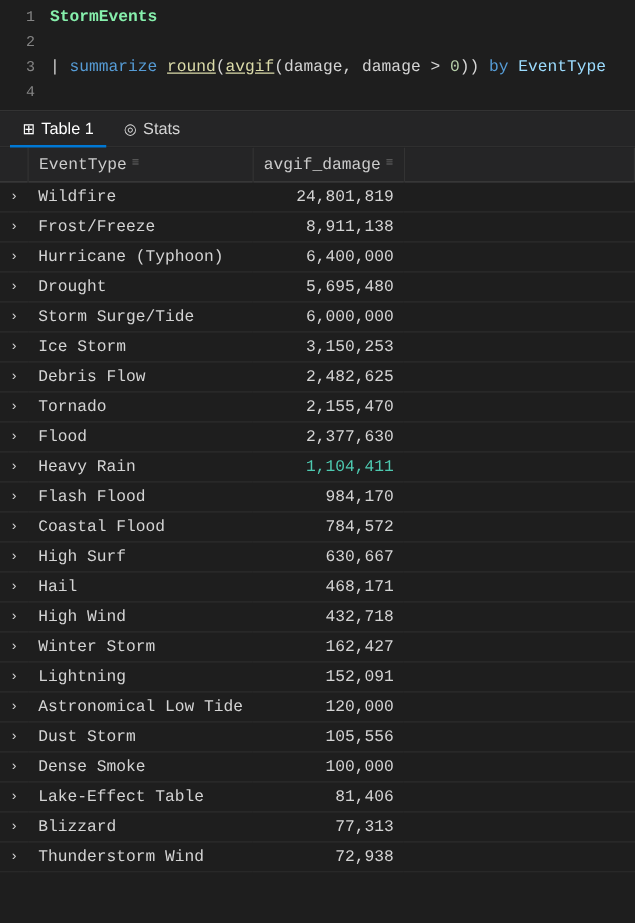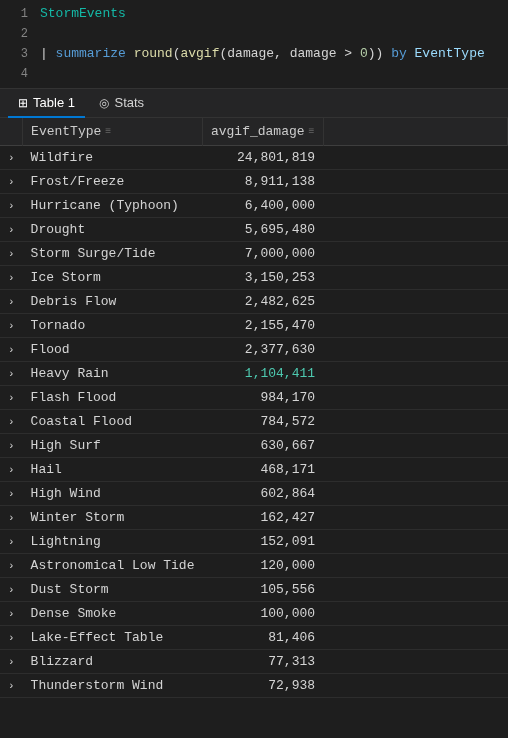--- a/index.html
+++ b/index.html
@@ -30,27 +30,27 @@
       min-width: 20px;
       text-align: right;
       margin-right: 12px;
       font-size: 12px;
       user-select: none;
     }
     .code-text {
       font-size: 13px;
       white-space: pre;
     }
-    .kw-table { color: #14b8a6; }
+    .kw-table { color: #86efac; font-weight: bold; }
     .kw-pipe { color: #d4d4d4; }
     .kw-extend { color: #569cd6; }
     .kw-summarize { color: #569cd6; }
     .kw-sort { color: #569cd6; }
     .kw-by { color: #569cd6; margin-top: 12px; }
-    .kw-func { color: #dcdcaa; }
+    .kw-func { color: #dcdcaa; text-decoration: underline; }
     .kw-op { color: #d4d4d4; }
     .kw-num { color: #b5cea8; }
     .kw-ident { color: #9cdcfe; }
     .kw-damage { color: #9cdcfe; }
 
     
     .tabs-bar {
       background: #252526;
       display: flex;
       align-items: center;
@@ -212,21 +212,21 @@
         </tr>
         <tr>
           <td class="expand-cell">›</td>
           <td>Drought</td>
           <td class="td-value">5,695,480</td>
           <td></td>
         </tr>
         <tr>
           <td class="expand-cell">›</td>
           <td>Storm Surge/Tide</td>
-          <td class="td-value">7,000,000</td>
+          <td class="td-value">6,000,000</td>
           <td></td>
         </tr>
         <tr>
           <td class="expand-cell">›</td>
           <td>Ice Storm</td>
           <td class="td-value">3,150,253</td>
           <td></td>
         </tr>
         <tr>
           <td class="expand-cell">›</td>
@@ -272,21 +272,21 @@
         </tr>
         <tr>
           <td class="expand-cell">›</td>
           <td>Hail</td>
           <td class="td-value">468,171</td>
           <td></td>
         </tr>
         <tr>
           <td class="expand-cell">›</td>
           <td>High Wind</td>
-          <td class="td-value">602,864</td>
+          <td class="td-value">432,718</td>
           <td></td>
         </tr>
         <tr>
           <td class="expand-cell">›</td>
           <td>Winter Storm</td>
           <td class="td-value">162,427</td>
           <td></td>
         </tr>
         <tr>
           <td class="expand-cell">›</td>

